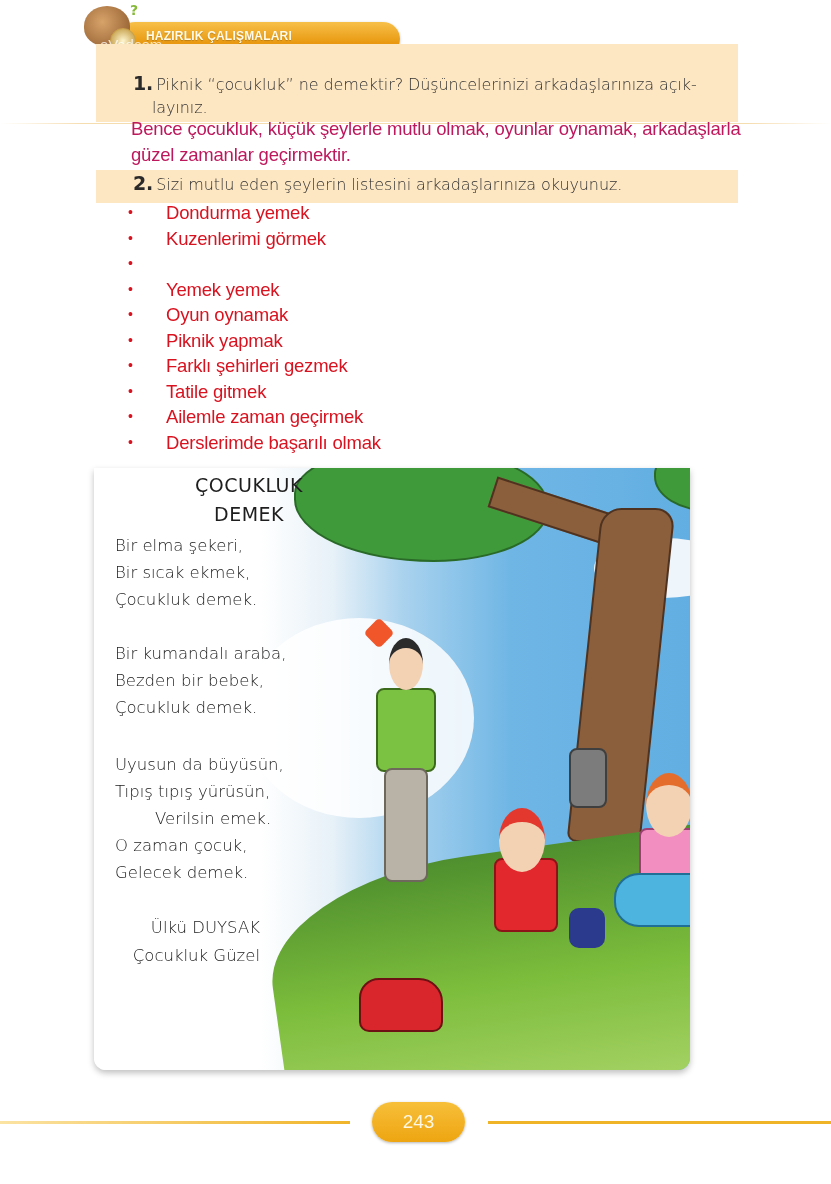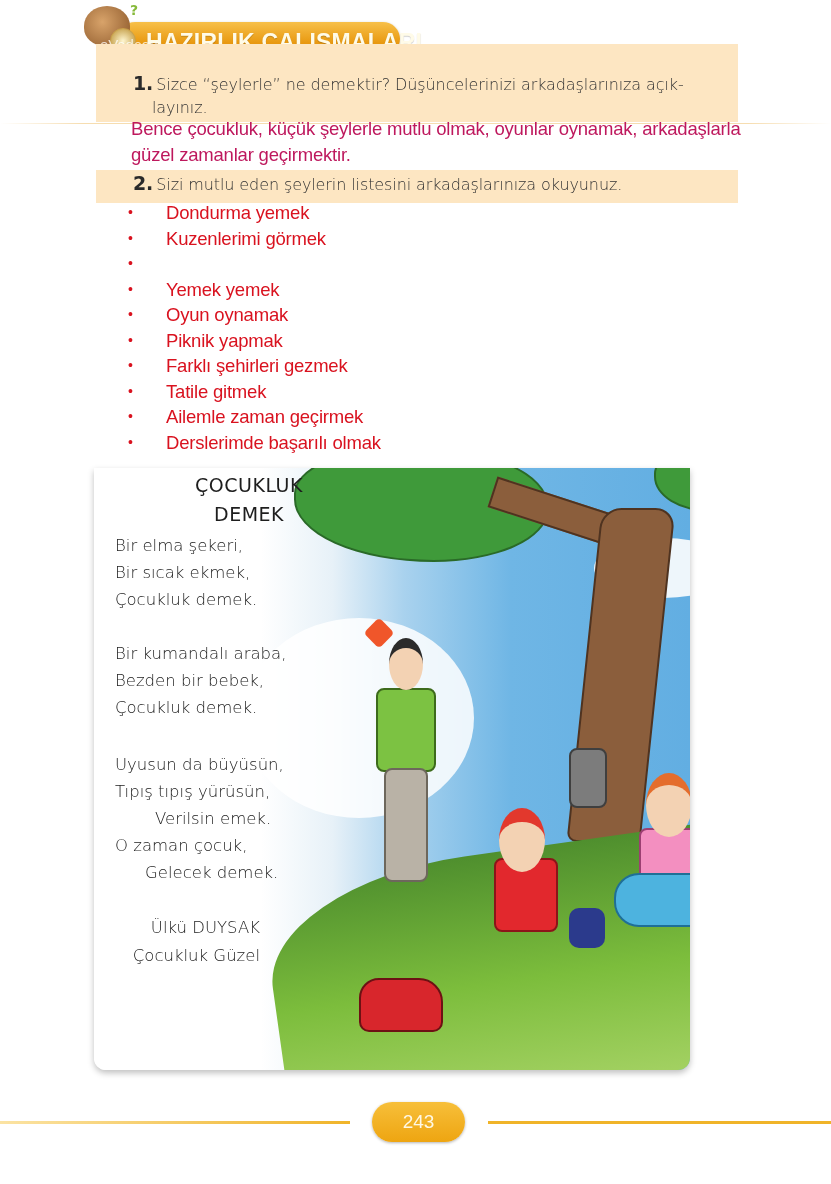--- a/index.html
+++ b/index.html
@@ -10,21 +10,21 @@
   }
   .header-banner {
     position: absolute; left: 118px; top: 22px; width: 282px; height: 34px;
     border-radius: 17px;
     background: linear-gradient(#f7c04a, #e99a12 60%, #d98508);
     box-shadow: 0 1px 3px rgba(0,0,0,0.25);
   }
   .header-title {
     position: absolute; left: 146px; top: 29px;
     color: #fffbe8; font-family: "Liberation Sans", sans-serif; font-weight: bold;
-    font-size: 23px; letter-spacing: 0.2px; text-shadow: 0 1px 1px rgba(0,0,0,0.2);
+    font-size: 12px; letter-spacing: 0.2px; text-shadow: 0 1px 1px rgba(0,0,0,0.2);
   }
   .mascot {
     position: absolute; left: 84px; top: 6px; width: 46px; height: 40px;
     border-radius: 50% 50% 45% 45%;
     background: radial-gradient(circle at 40% 40%, #d8a36a, #8a5628);
   }
   .mascot-q {
     position: absolute; left: 130px; top: 2px; color: #86b93a; font-size: 14px; font-weight: bold;
   }
   .mascot-badge {
@@ -101,21 +101,21 @@
 <div class="header-banner"></div>
 <div class="mascot"></div>
 <div class="mascot-q">?</div>
 <div class="mascot-badge"></div>
 <div class="watermark">eVadcom</div>
 <div class="header-title">HAZIRLIK ÇALIŞMALARI</div>
 
 <div class="q-box q1-box"></div>
 <div class="divider-line"></div>
 <div class="q-text" style="left:133px; top:72px;">
-  <span class="q-num">1.</span><span>Sizce “şeylerle” ne demektir? Düşüncelerinizi arkadaşlarınıza açık-</span>
+  <span class="q-num">1.</span><span>Piknik “çocukluk” ne demektir? Düşüncelerinizi arkadaşlarınıza açık-</span>
 </div>
 <div class="q-text" style="left:152px; top:98px;">layınız.</div>
 <div class="answer" style="left:131px; top:118px;">Bence çocukluk, küçük şeylerle mutlu olmak, oyunlar oynamak, arkadaşlarla</div>
 <div class="answer" style="left:131px; top:144px;">güzel zamanlar geçirmektir.</div>
 
 <div class="q-box q2-box"></div>
 <div class="q-text" style="left:133px; top:172px;">
   <span class="q-num">2.</span><span>Sizi mutlu eden şeylerin listesini arkadaşlarınıza okuyunuz.</span>
 </div>
 
@@ -163,21 +163,21 @@
   <div class="poem-line" style="top:122px;">Çocukluk demek.</div>
 
   <div class="poem-line" style="top:176px;">Bir kumandalı araba,</div>
   <div class="poem-line" style="top:203px;">Bezden bir bebek,</div>
   <div class="poem-line" style="top:230px;">Çocukluk demek.</div>
 
   <div class="poem-line" style="top:287px;">Uyusun da büyüsün,</div>
   <div class="poem-line" style="top:314px;">Tıpış tıpış yürüsün,</div>
   <div class="poem-line" style="top:341px;margin-left:40px;">Verilsin emek.</div>
   <div class="poem-line" style="top:368px;">O zaman çocuk,</div>
-  <div class="poem-line" style="top:395px;margin-left:30px;">Gelecek demek.</div>
+  <div class="poem-line" style="top:395px;">Gelecek demek.</div>
 
   <div class="poem-credit" style="top:450px;">Ülkü DUYSAK</div>
   <div class="poem-credit" style="top:478px;">Çocukluk Güzel</div>
 </div>
 
 <div class="footer-line" style="left:0; width:350px; background:linear-gradient(90deg, #fbe3a3, #f0b429);"></div>
 <div class="footer-line" style="left:488px; width:343px;"></div>
 <div class="page-pill">243</div>
 
 </body></html>

